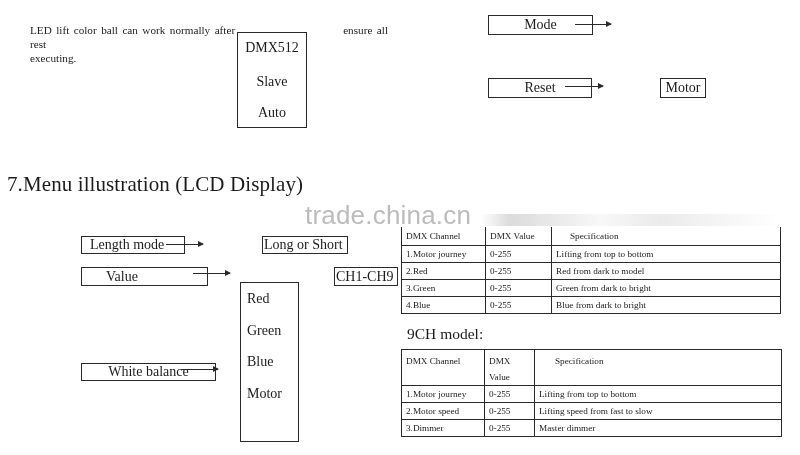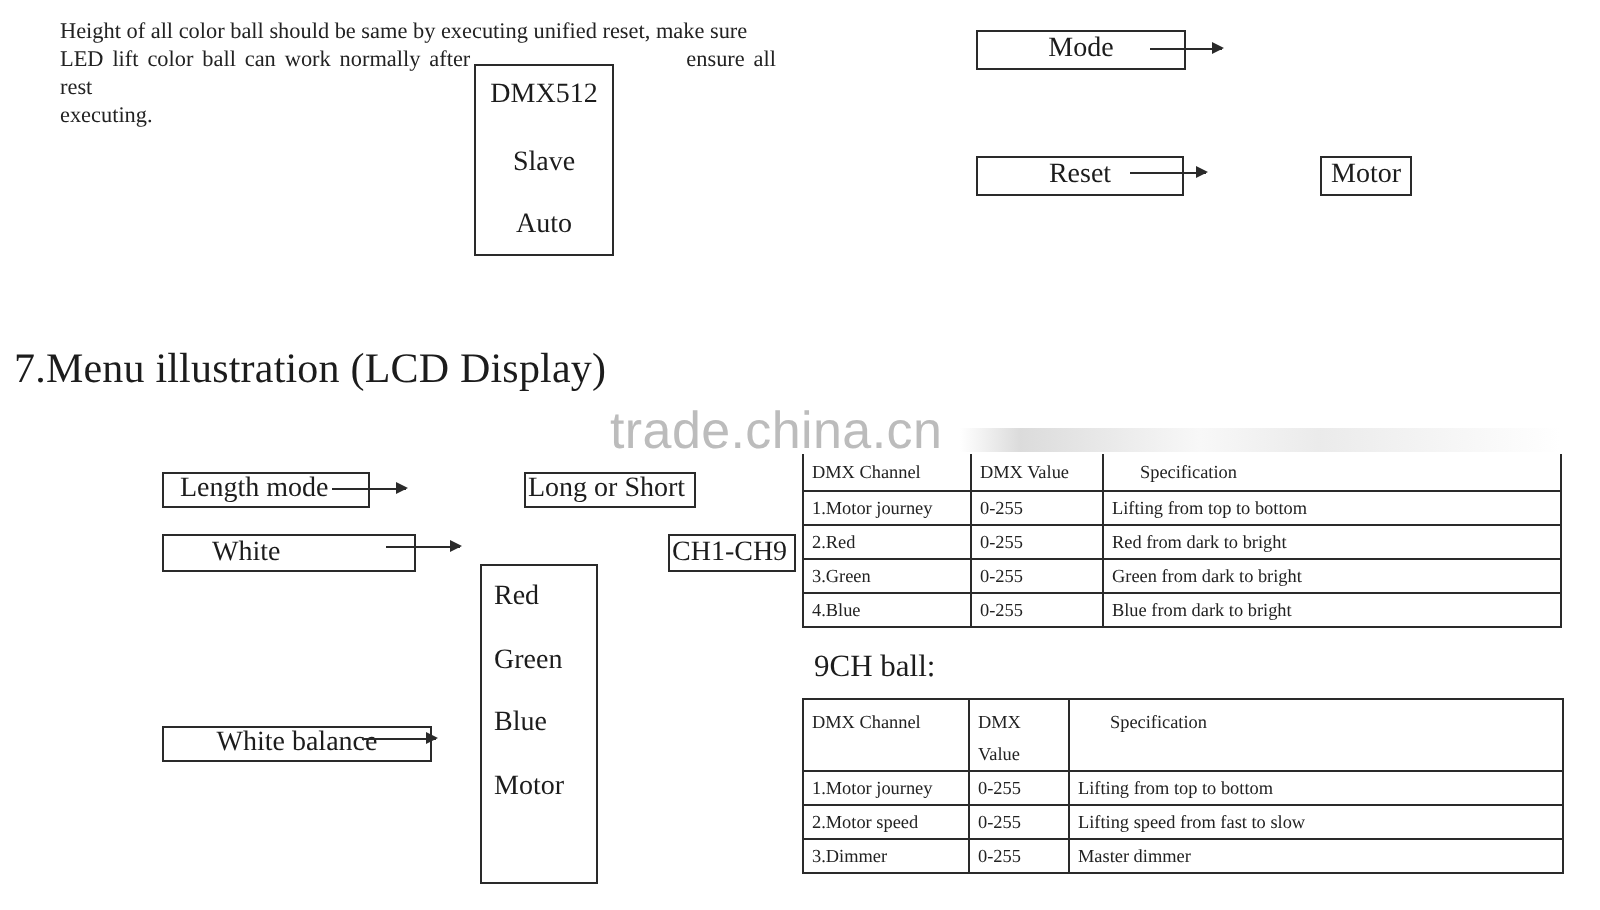--- a/index.html
+++ b/index.html
@@ -60,21 +60,21 @@
   .sub-heading { left:407px; top:325px; font-size:15.5px; color:#1c1c1c; }
   .blur-strip {
     left:480px; top:214px; width:300px; height:12px;
     background:linear-gradient(90deg, rgba(200,200,200,0.0), rgba(190,190,190,0.55) 10%, rgba(220,220,220,0.2) 40%, rgba(210,210,210,0.45) 60%, rgba(255,255,255,0) 100%);
   }
 </style>
 </head>
 <body>
 
 <div class="abs para">
-  <span>Height of all color ball should be same by executing unified reset, make sure</span><br>
+  <br>
   <span>LED lift color ball can work normally after</span><span class="gap"></span><span>ensure all rest</span><br>
   <span>executing.</span>
 </div>
 
 <div class="abs modebox">
   <div style="top:7px">DMX512</div>
   <div style="top:41px">Slave</div>
   <div style="top:72px">Auto</div>
 </div>
 
@@ -98,21 +98,21 @@
 
 <div class="box" style="left:54px;top:236px;width:104px;height:18px;padding-left:8px;">
   <span>Length mode</span>
 </div>
 <div class="arrow" style="left:166px;top:244px;width:37px;"></div>
 <div class="box" style="left:235px;top:236px;width:86px;height:18px;padding-left:1px;">
   <span>Long or Short</span>
 </div>
 
 <div class="box" style="left:54px;top:267px;width:127px;height:19px;padding-left:24px;">
-  <span>White</span>
+  <span>Value</span>
 </div>
 <div class="arrow" style="left:193px;top:273px;width:37px;"></div>
 <div class="box" style="left:307px;top:267px;width:64px;height:19px;padding-left:1px;">
   <span>CH1-CH9</span>
 </div>
 
 <div class="abs listbox">
   <div style="top:8px">Red</div>
   <div style="top:40px">Green</div>
   <div style="top:71px">Blue</div>
@@ -137,36 +137,36 @@
     <td style="padding-left:18px">Specification</td>
   </tr>
   <tr>
     <td>1.Motor journey</td>
     <td>0-255</td>
     <td>Lifting from top to bottom</td>
   </tr>
   <tr>
     <td>2.Red</td>
     <td>0-255</td>
-    <td>Red from dark to bright</td>
+    <td>Red from dark to model</td>
   </tr>
   <tr>
     <td>3.Green</td>
     <td>0-255</td>
     <td>Green from dark to bright</td>
   </tr>
   <tr>
     <td>4.Blue</td>
     <td>0-255</td>
     <td>Blue from dark to bright</td>
   </tr>
 </tbody>
   </table>
 
-<div class="abs sub-heading">9CH ball:</div>
+<div class="abs sub-heading">9CH model:</div>
 
 <table class="spec t2">
   <colgroup>
       <col style="width:83px">
       <col style="width:50px">
       <col>
     </colgroup>
   <tbody>
       <tr class="hdr">
     <td>DMX Channel</td>

